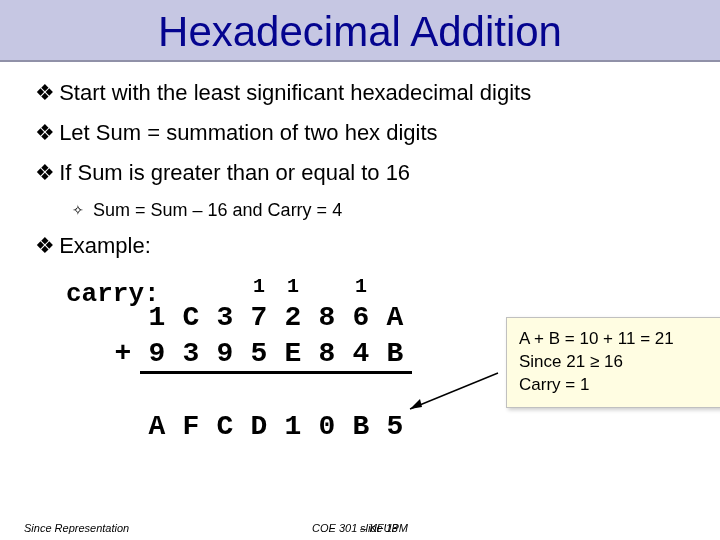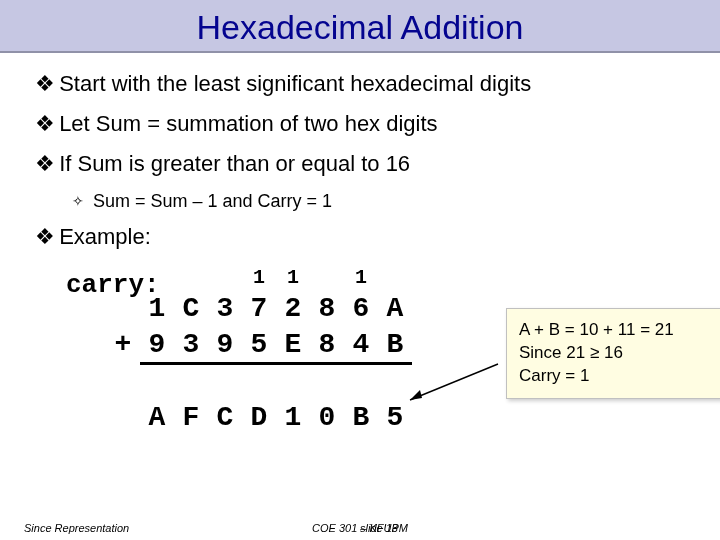--- a/index.html
+++ b/index.html
@@ -14,21 +14,21 @@
   }
   .title-bar {
     background: #c6c7e3;
     border-bottom: 2px solid #9091a8;
     padding: 8px 0 4px 0;
     text-align: center;
   }
   .title-bar h1 {
     margin: 0;
     font-family: "Comic Sans MS", cursive, sans-serif;
-    font-size: 34px;
+    font-size: 42px;
     font-weight: normal;
     color: #04048f;
   }
   .content {
     padding: 10px 26px 0 26px;
     font-size: 22px;
     color: #000;
   }
   .bullet-line {
     margin: 8px 0 14px 9px;
@@ -147,21 +147,21 @@
     <span>Let Sum = summation of two hex digits</span>
   </div>
 
   <div class="bullet-line">
     <span class="diamond">❖</span>
     <span>If Sum is greater than or equal to 16</span>
   </div>
 
   <div class="sub-bullet">
     <span class="small-diamond">✧</span>
-    <span>Sum = Sum – 1 and Carry = 1</span>
+    <span>Sum = Sum – 16 and Carry = 4</span>
   </div>
 
   <div class="bullet-line">
     <span class="diamond">❖</span>
     <span>Example:</span>
   </div>
 
   <div class="worked">
     <div class="carry-label">carry:</div>
 

